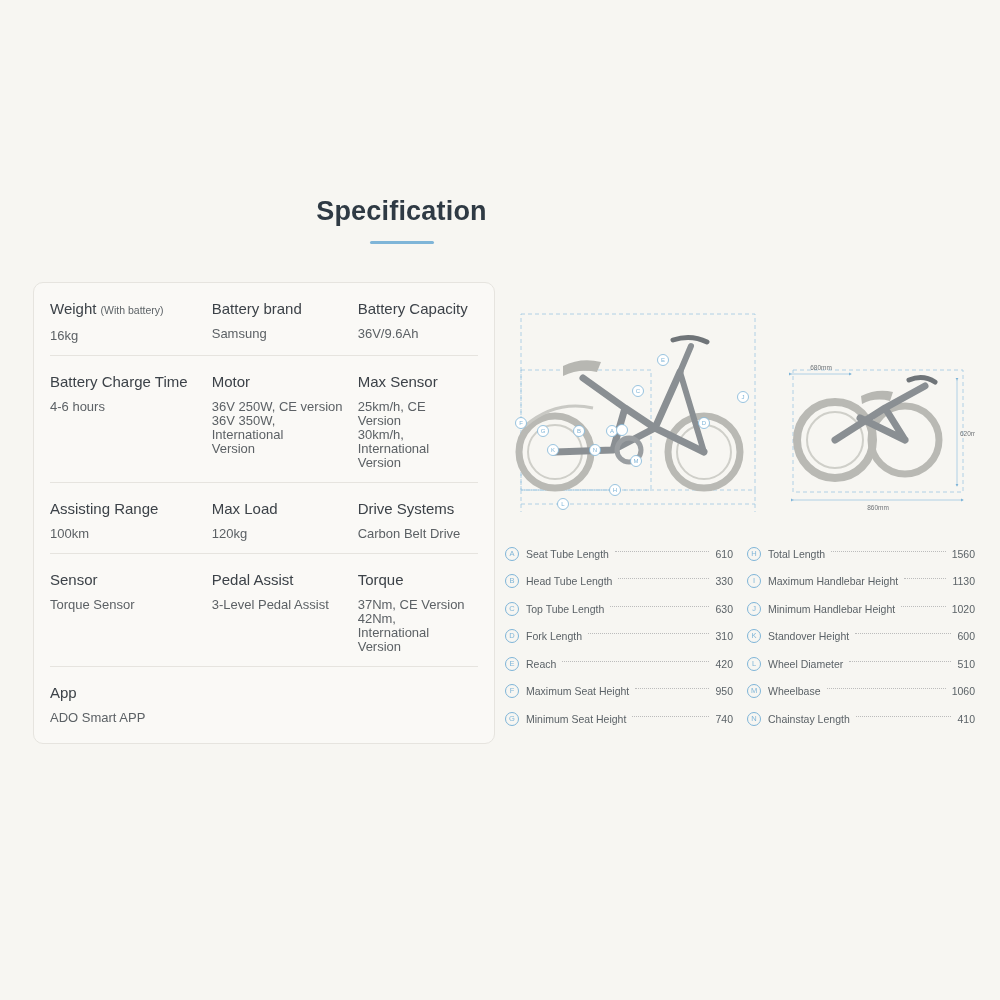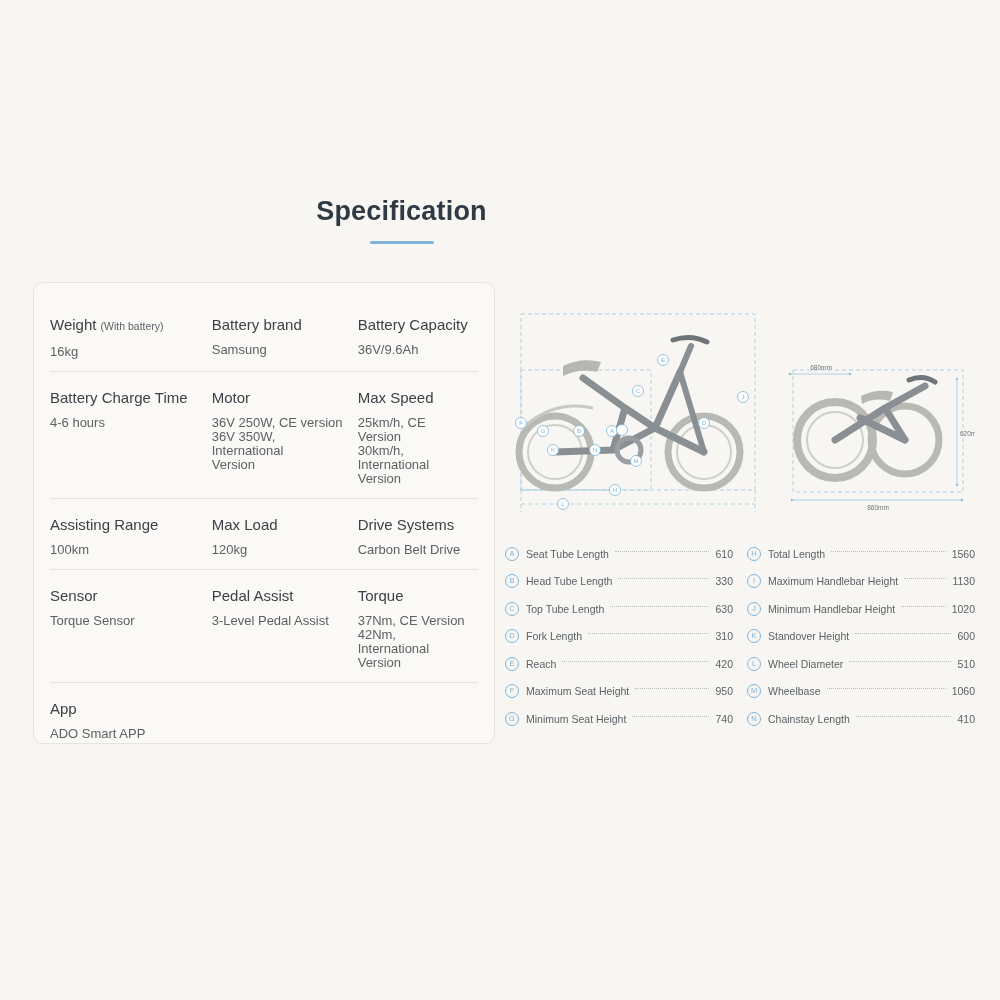--- a/index.html
+++ b/index.html
@@ -44,21 +44,21 @@
   .spec-card {
     position: absolute;
     left: 33px;
     top: 282px;
     width: 462px;
     height: 462px;
     background: #faf9f6;
     border: 1px solid #e6e4df;
     border-radius: 10px;
     box-sizing: border-box;
-    padding: 16px 16px;
+    padding: 0 16px;
   }
   .spec-row {
     display: flex;
     border-bottom: 1px solid #e6e4df;
     padding: 16px 0 12px 0;
     box-sizing: border-box;
   }
   .spec-row.last {
     border-bottom: none;
   }
@@ -176,21 +176,21 @@
         <div class="cell-label">Battery Charge Time</div>
         <div class="cell-value">4-6 hours</div>
       </div>
       <div class="spec-cell c2">
         <div class="cell-label">Motor</div>
         <div class="cell-value">36V 250W,  CE version
 36V 350W,  International
 Version</div>
       </div>
       <div class="spec-cell c3">
-        <div class="cell-label">Max Speed</div>
+        <div class="cell-label">Max Sensor</div>
         <div class="cell-value">25km/h,  CE Version
 30km/h,  International
 Version</div>
       </div>
     </div>
 
     <div class="spec-row">
       <div class="spec-cell c1">
         <div class="cell-label">Assisting Range</div>
         <div class="cell-value">100km</div>

